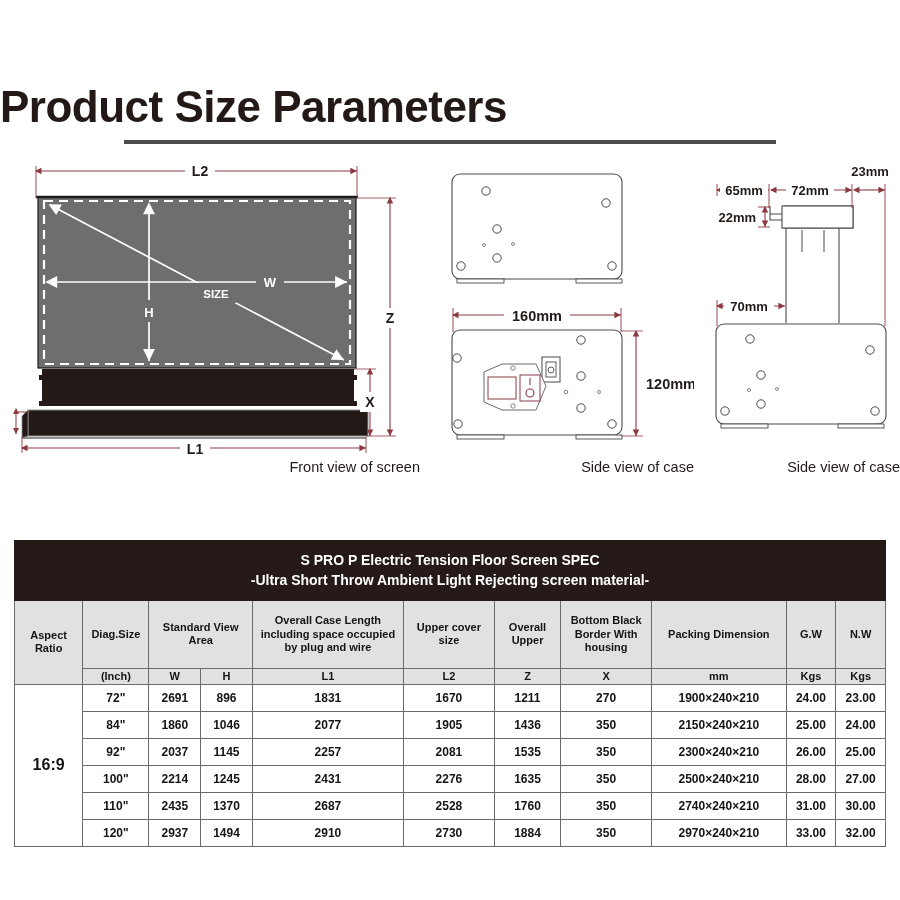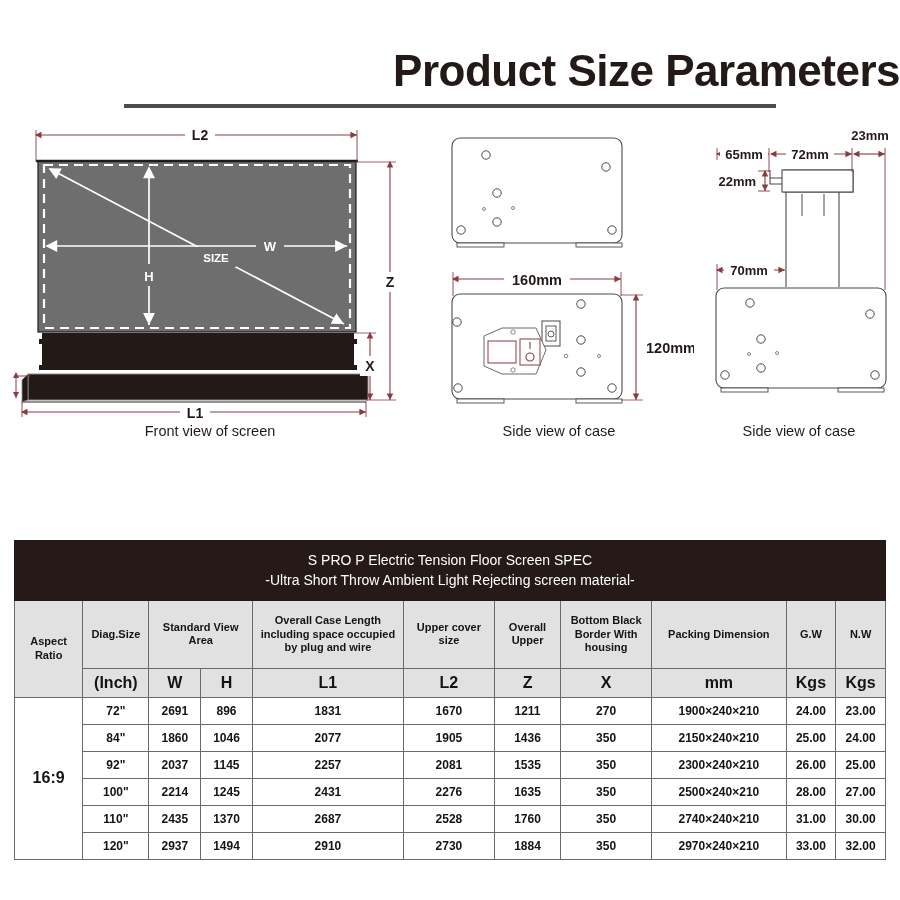--- a/index.html
+++ b/index.html
@@ -7,59 +7,59 @@
   body {
     width:900px; height:900px;
     background:#ffffff;
     font-family:"Liberation Sans", sans-serif;
     color:#231a18;
     overflow:hidden;
     position:relative;
   }
 
   
-  #page-title-wrap { width:900px; padding-top:48px; text-align:right; }
+  #page-title-wrap { width:900px; padding-top:48px; text-align:left;margin-top:36px; }
   #page-title {
     font-size:44px; font-weight:bold; letter-spacing:-0.5px;
     color:#231a18; line-height:1.05;
   }
   #title-rule {
     width:652px; height:4px; background:#4c4c4c;
     margin:10px auto 0 auto;
   }
 
   
   #diagram-band {
     position:relative; width:900px; height:360px; margin-top:14px;
   }
   .svg-holder { position:absolute; top:0; }
   .caption {
-    position:absolute; width:100%; text-align:center;
+    position:absolute; width:100%; text-align:right;
     font-size:14.5px; color:#231a18; line-height:1.35;
   }
 
   
   #spec-table-wrap { position:absolute; left:14px; top:540px; width:872px; }
   table#spec-table {
     width:872px; border-collapse:collapse; table-layout:fixed;
     font-size:11px; color:#141414;
   }
   #spec-table th, #spec-table td {
     border:1px solid #6a6a6a; text-align:center; vertical-align:middle;
   }
   #spec-table thead tr.title-row th {
     background:#251a17; color:#ffffff; border:1px solid #251a17;
-    padding:9px 4px; font-size:14px; font-weight:normal; line-height:1.45;margin-top:32px;
+    padding:9px 4px; font-size:14px; font-weight:bold; line-height:1.45;margin-top:32px;
   }
   #spec-table thead tr.grp-row th,
   #spec-table thead tr.unit-row th {
     background:#e1e1e1; font-weight:bold; line-height:1.2;
   }
   #spec-table thead tr.grp-row th { height:68px; padding:2px 2px; font-size:11px; }
-  #spec-table thead tr.unit-row th { height:29px; font-size:16px; }
+  #spec-table thead tr.unit-row th { height:16px; font-size:11px; }
   #spec-table tbody td { height:27px; background:#ffffff; font-weight:bold; font-size:12px; }
   #spec-table tbody td.aspect-cell { font-size:16px; }
 </style>
 </head>
 <body>
 
 <div id="page-title-wrap">
   <div id="page-title">Product Size Parameters</div>
   <div id="title-rule"></div>
 </div>

